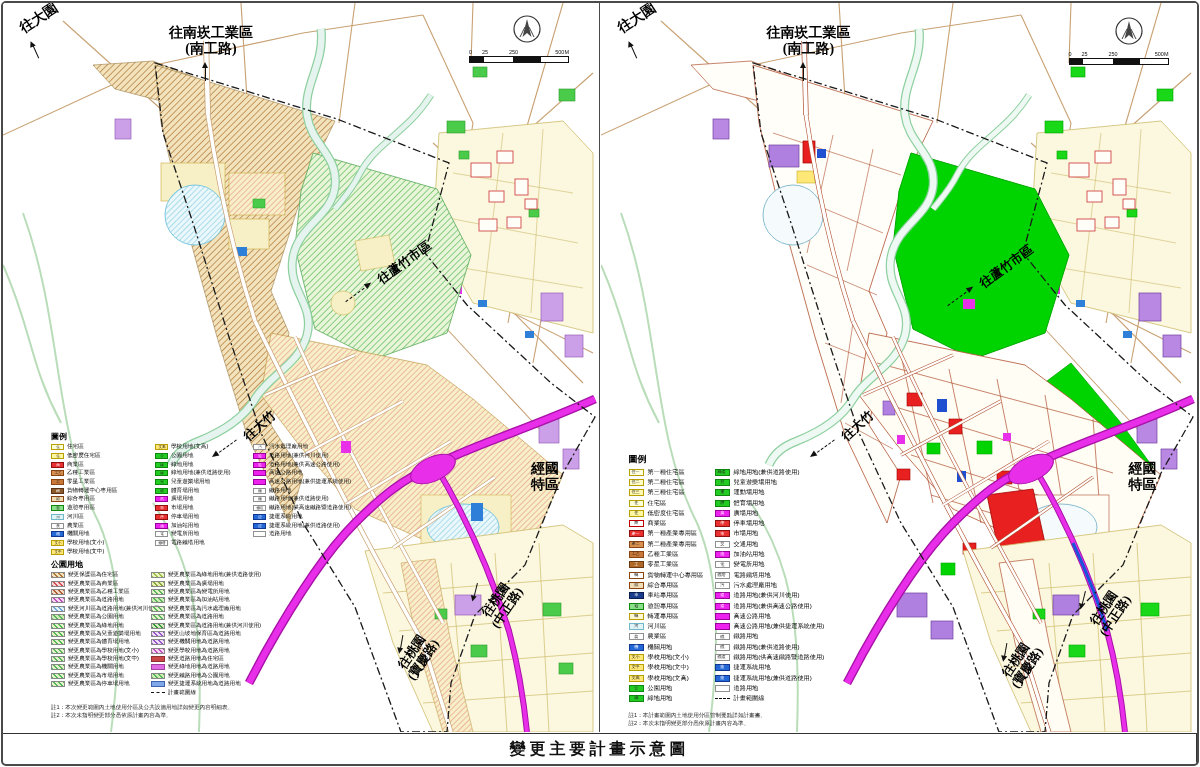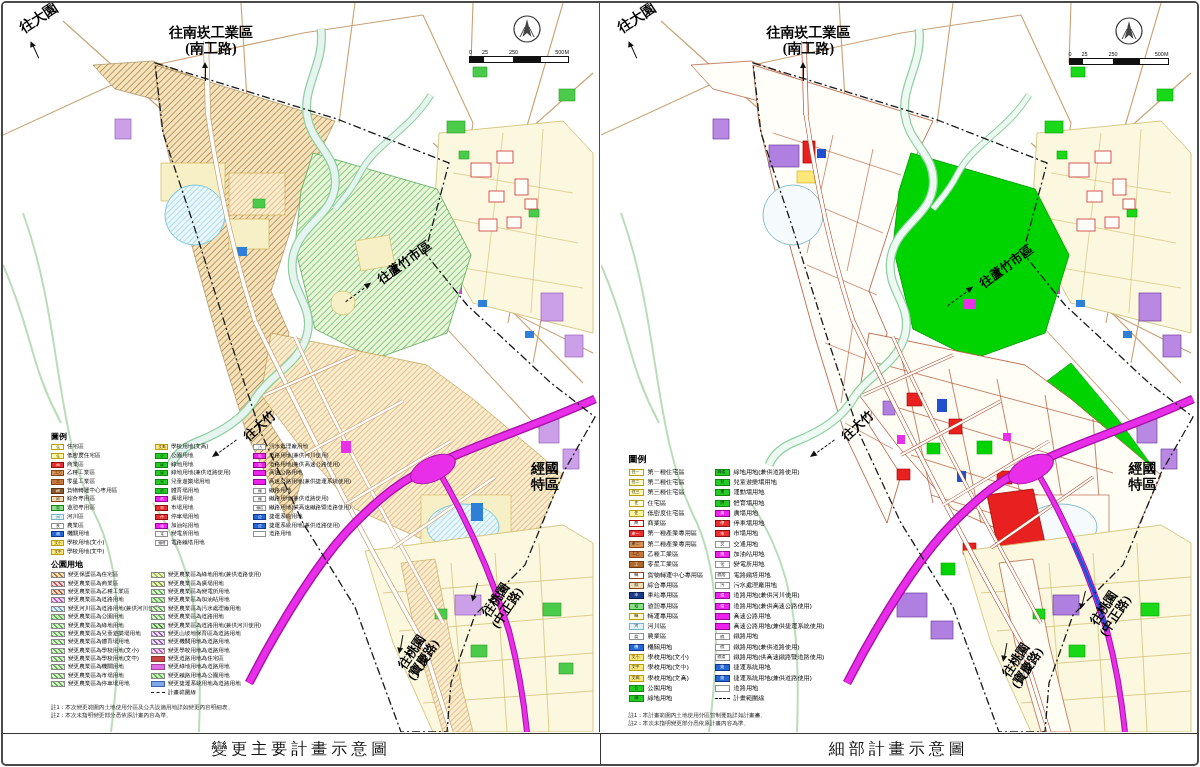--- a/index.html
+++ b/index.html
@@ -5,21 +5,21 @@
   html,body{margin:0;padding:0;background:#fff;}
   body{width:1200px;height:767px;position:relative;font-family:"Liberation Sans",sans-serif;color:#111;}
   .frame{position:absolute;left:1px;top:1px;width:1194px;height:761px;border:2px solid #4a4a4a;border-radius:5px;background:#fff;overflow:hidden;}
   .map-area{position:absolute;left:0;top:0;right:0;height:729px;}
   .panel{position:absolute;top:0;height:729px;overflow:hidden;background:#fff;}
   .panel.left{left:0;width:596px;border-right:1.5px solid #4a4a4a;}
   .panel.right{left:597.5px;width:596px;}
   .panel svg.mapsvg{position:absolute;left:0;top:0;}
   
   .captions{position:absolute;left:0;right:0;bottom:0;height:30px;border-top:1.5px solid #333;display:flex;}
-  .caption-cell{flex:1;display:flex;align-items:center;justify-content:center;font-family:"Liberation Serif",serif;font-size:16px;font-weight:normal;letter-spacing:4px;}
+  .caption-cell{flex:1;display:flex;align-items:center;justify-content:center;font-family:"Liberation Serif",serif;font-size:16px;font-weight:bold;letter-spacing:4px;}
   .caption-cell.first{border-right:1.5px solid #333;}
   
   .mlabel{position:absolute;font-family:"Liberation Serif",serif;font-weight:bold;color:#000;white-space:nowrap;line-height:1.15;}
   .rot{transform-origin:left top;}
   .big{font-size:14px;}
   .med{font-size:12.5px;}
   .ctr{text-align:center;}
   
   .varrow{position:absolute;width:0;height:16px;border-left:1.4px solid #111;}
   .varrow.up:before{content:"";position:absolute;top:-6px;left:-4px;border:3.4px solid transparent;border-bottom:6.5px solid #111;}
@@ -1151,15 +1151,14 @@
         </div>
     <div class="notes" style="left:28px;top:708px">
       <div>註1：本計畫範圍內土地使用分區管制要點詳如計畫書。</div>
       <div>註2：本次未指明變更部分悉依原計畫內容為準。</div>
     </div>
   </section>
 </div>
 
 <div class="captions">
   <div class="caption-cell first">變更主要計畫示意圖</div>
-  <div class="caption-cell">細部計畫示意圖</div>
 </div>
 </div>
 
 </body></html>

